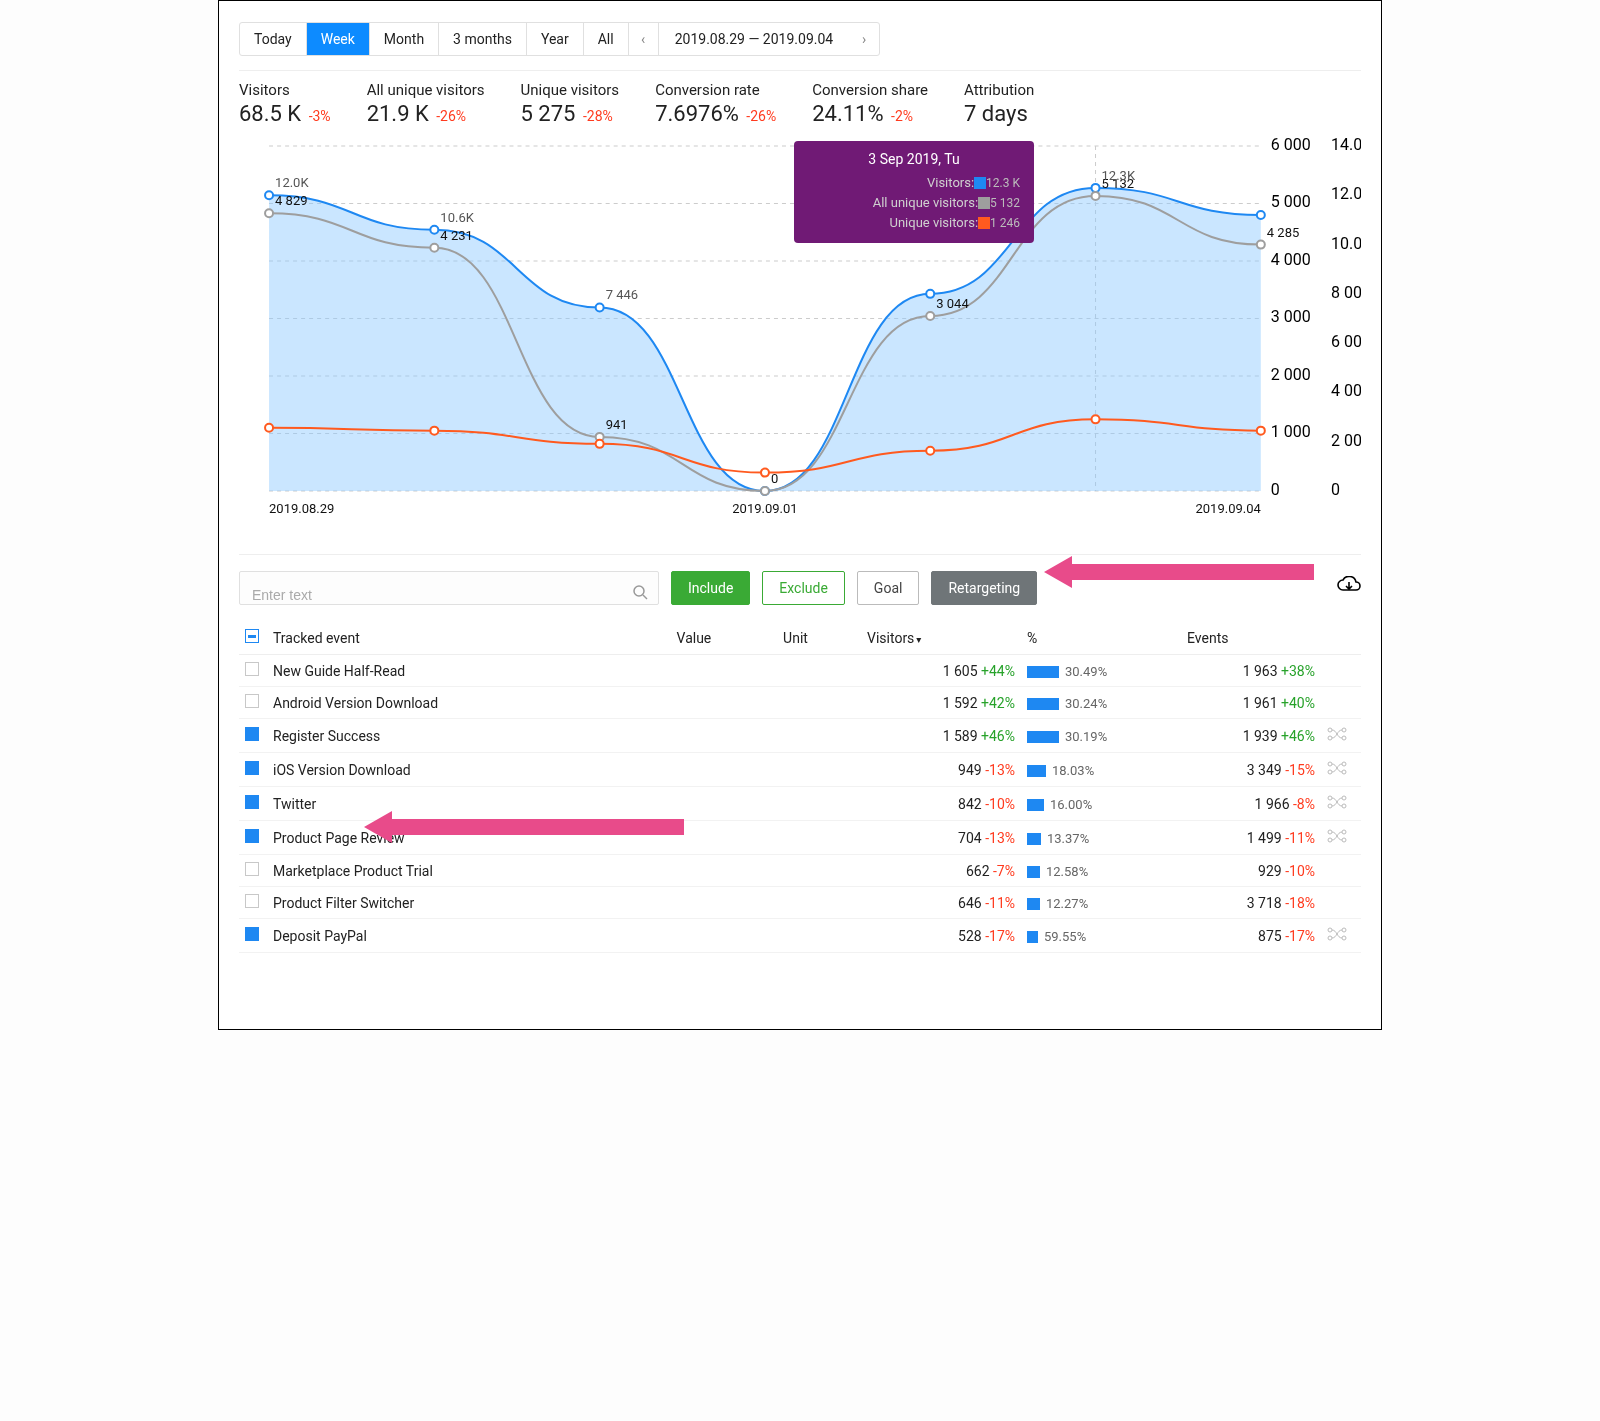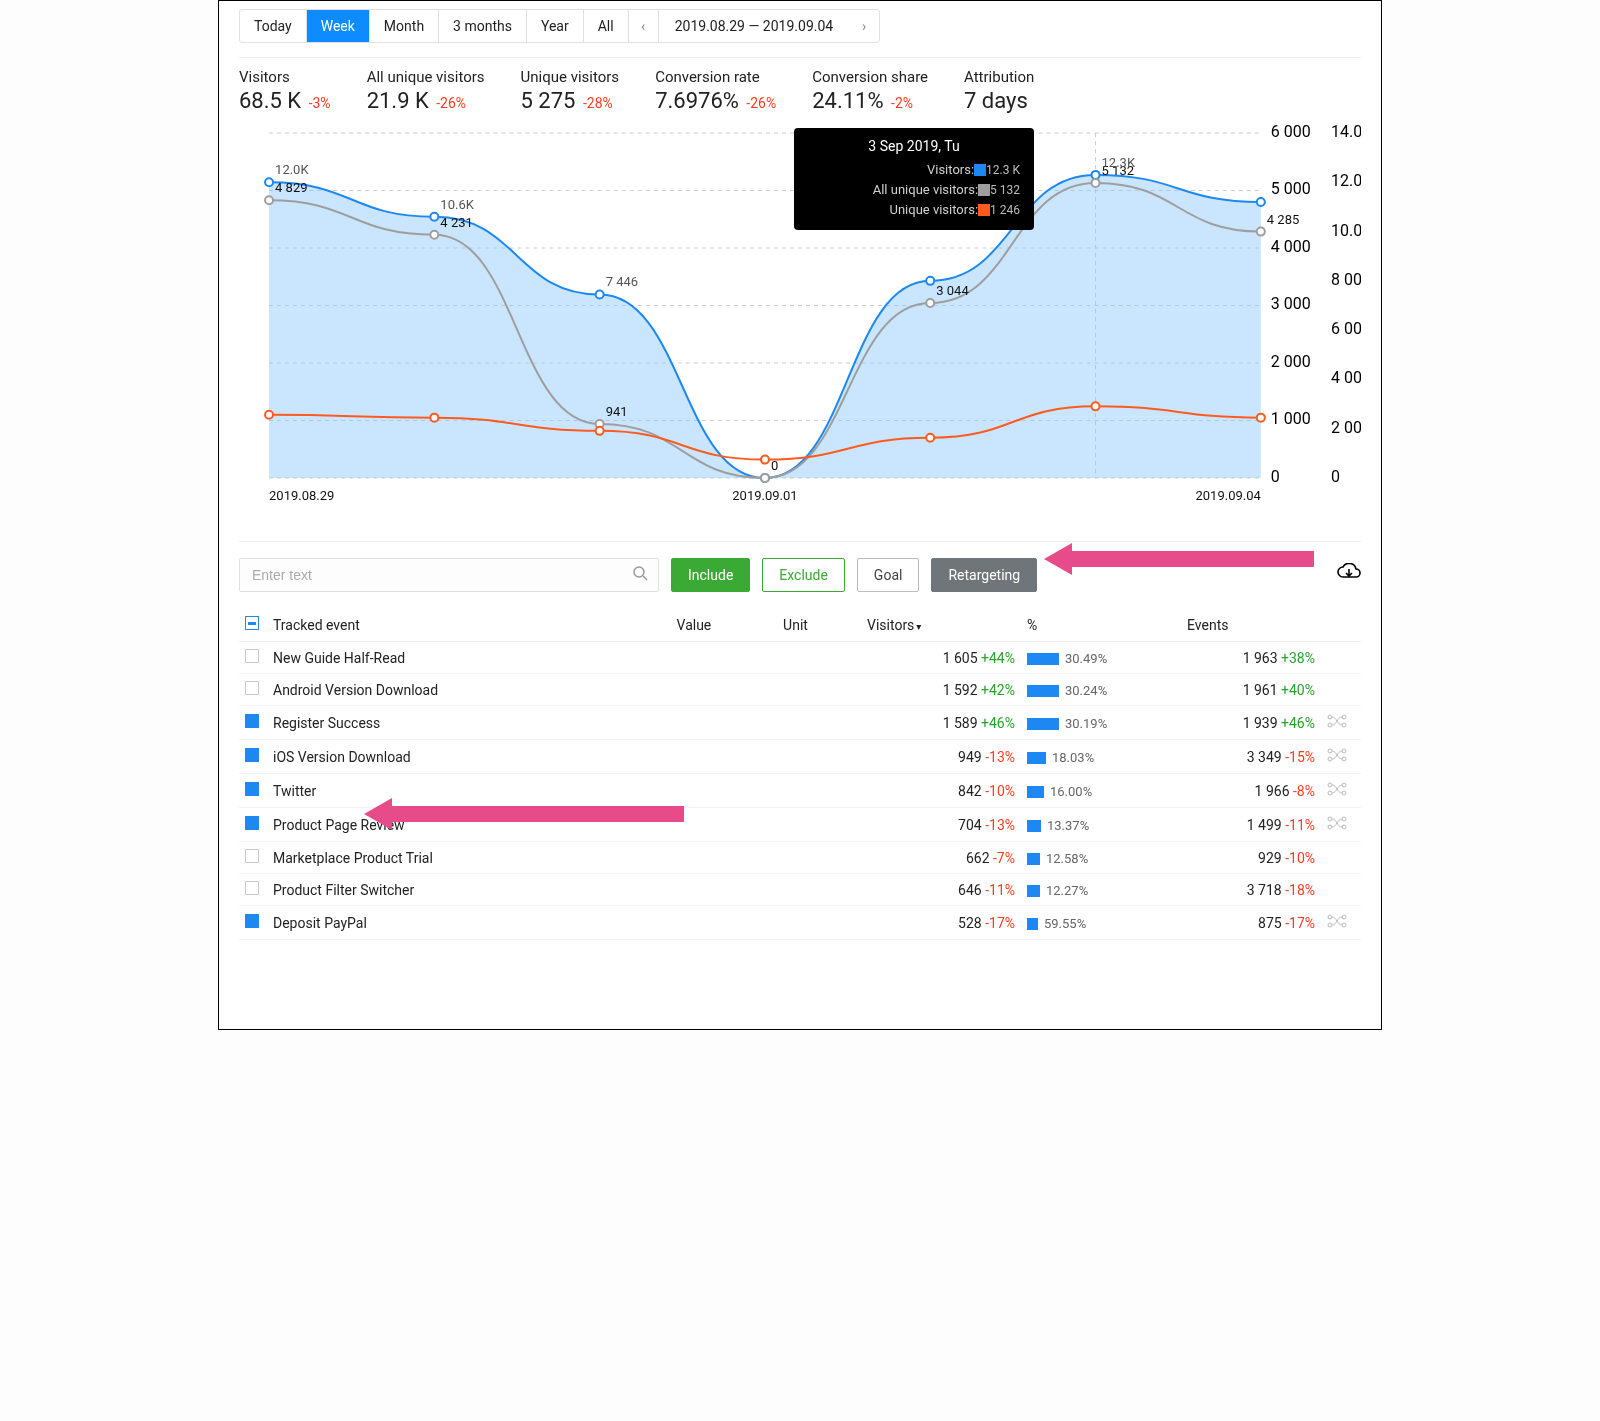--- a/index.html
+++ b/index.html
@@ -1,18 +1,18 @@
 <!DOCTYPE html>
 <html><head>
 <meta charset="utf-8">
 <style>
 html,body{margin:0;padding:0;font-family:-apple-system,BlinkMacSystemFont,"Segoe UI",Roboto,Arial,sans-serif;background:#fdfdfd;color:#222;}
 *{box-sizing:border-box;}
 .frame{width:1164px;height:1030px;background:#fff;margin:0 auto;border:1px solid #000;position:relative;overflow:hidden;}
-.inner{padding:8px 20px 0 20px;}
+.inner{padding:21px 20px 0 20px;}
 .dtabs{display:flex;align-items:center;border:1px solid #e0e0e0;border-radius:3px;width:max-content;height:34px;}
 .dtabs .tab{padding:0 14px;height:100%;display:flex;align-items:center;font-size:14px;border-right:1px solid #e0e0e0;cursor:pointer;}
 .dtabs .tab:last-child{border-right:none;}
 .dtabs .tab.active{background:#0d8bff;color:#fff;}
 .dtabs .navc{width:30px;display:flex;align-items:center;justify-content:center;color:#888;font-size:14px;height:100%;border-right:1px solid #e0e0e0;cursor:pointer;}
 .dtabs .range{padding:0 16px;font-size:14px;display:flex;align-items:center;height:100%;}
 .dtabs .navr{width:30px;display:flex;align-items:center;justify-content:center;color:#888;font-size:14px;height:100%;cursor:pointer;}
 .hr{height:1px;background:#eee;margin:14px 0 10px 0;}
 .metrics{display:flex;gap:36px;}
 .metric .ml{font-size:15px;color:#222;margin-bottom:2px;}
@@ -26,29 +26,29 @@
 .sVisitors{stroke:#1e88f2;stroke-width:2;fill:none;}
 .aVisitors{fill:rgba(137,200,255,0.45);}
 .sAll{stroke:#9e9e9e;stroke-width:2;fill:none;}
 .sUniq{stroke:#ff5a1f;stroke-width:2;fill:none;}
 .pt{stroke-width:2;fill:#fff;}
 .pt.bl{stroke:#1e88f2;}
 .pt.gr{stroke:#9e9e9e;}
 .pt.or{stroke:#ff5a1f;}
 .datalbl{font-size:13px;fill:#111;}
 .datalbl.gr{fill:#555;}
-.tooltip{position:absolute;left:555px;top:5px;background:#000000;color:#eee;border-radius:4px;padding:10px 14px;font-size:14px;min-width:240px;}
+.tooltip{position:absolute;left:555px;top:5px;background:#701a75;color:#eee;border-radius:4px;padding:10px 14px;font-size:14px;min-width:240px;}
 .tooltip .ttl{text-align:center;font-size:14px;margin-bottom:6px;color:#fff;}
 .tooltip .row{display:flex;align-items:center;justify-content:flex-end;font-size:13px;line-height:20px;}
 .tooltip .row .lab{color:#cfcfcf;}
 .tooltip .sw{width:12px;height:12px;display:inline-block;}
 .tooltip .val{color:#bbb;font-size:12px;}
 .xlab{font-size:13px;fill:#111;}
 .panel2{margin-top:28px;border-top:1px solid #eee;padding-top:16px;display:flex;align-items:center;gap:12px;}
-.search{display:flex;align-items:center;border:1px solid #e0e0e0;width:420px;height:34px;padding:0 10px;border-radius:2px;background:#fdfdfd;}
+.search{display:flex;align-items:flex-end;border:1px solid #e0e0e0;width:420px;height:34px;padding:0 10px;border-radius:2px;background:#fdfdfd;}
 .search input{border:none;outline:none;background:transparent;width:100%;font-size:14px;color:#555;}
 .search input::placeholder{color:#aaa;}
 .btn{height:34px;padding:0 16px;border-radius:2px;font-size:14px;display:flex;align-items:center;cursor:pointer;}
 .btn.green{background:#3aaa35;color:#fff;border:1px solid #3aaa35;}
 .btn.outline-green{border:1px solid #3aaa35;color:#3aaa35;background:#fff;}
 .btn.outline-grey{border:1px solid #bbb;color:#444;background:#fff;}
 .btn.grey{background:#6f7578;color:#fff;border:1px solid #6f7578;}
 .cloud{margin-left:auto;font-size:22px;color:#111;cursor:pointer;}
 .arrow-ann{position:absolute;height:32px;pointer-events:none;}
 .arrow-ann .shaft{position:absolute;top:8px;height:16px;background:linear-gradient(to right,#e84b8a,#e84b8a);}

